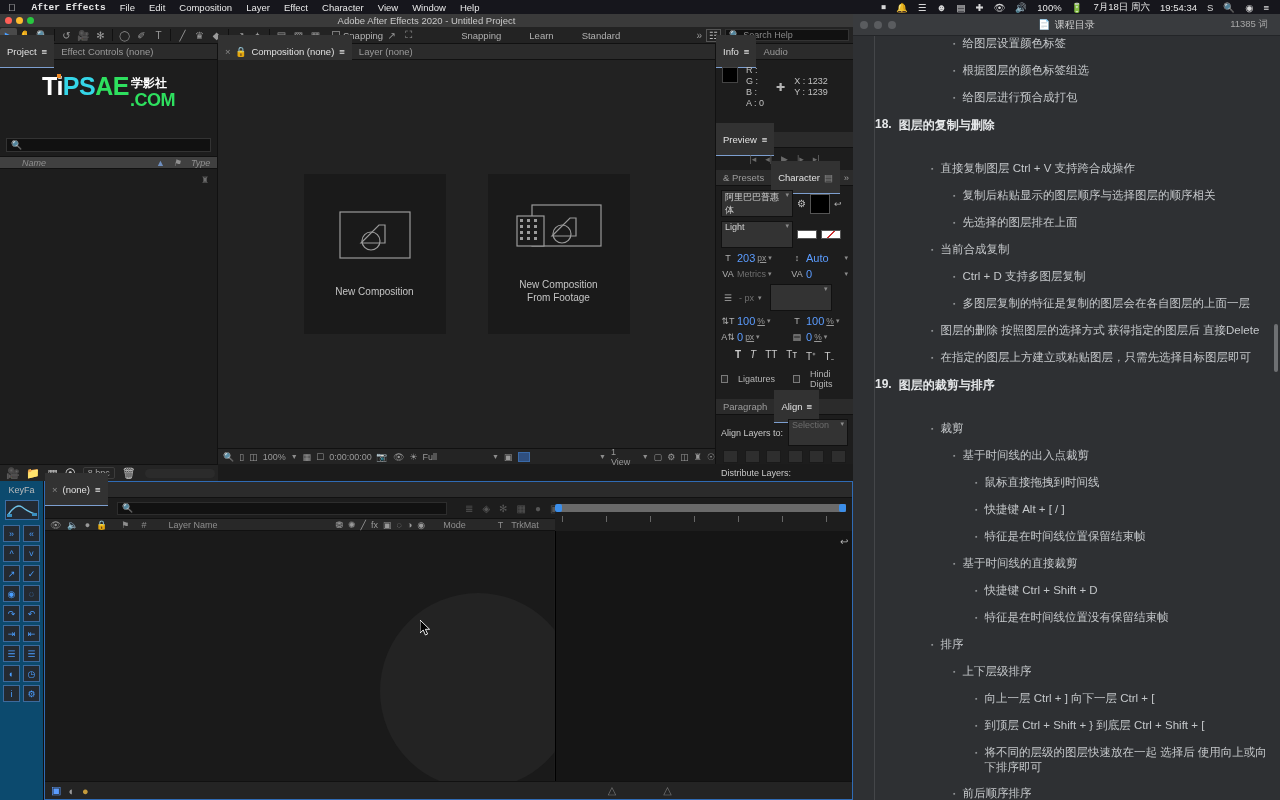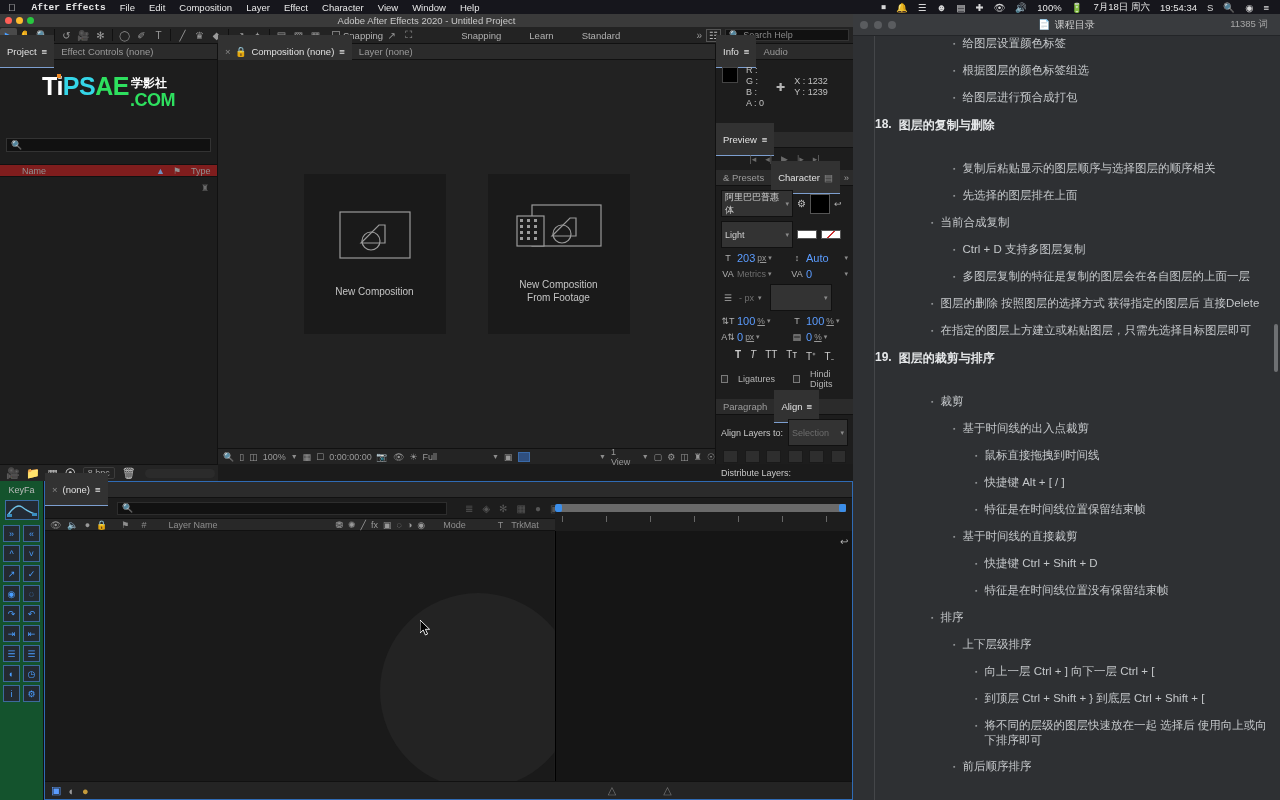--- a/index.html
+++ b/index.html
@@ -62,22 +62,22 @@
   
   .project { position:absolute; left:0; top:44px; width:218px; height:420px; background:#1d1d1d;
              border-right:1px solid #111; }
   .logo { height:72px; display:flex;align-items:center;justify-content:center;}
   .logo-txt { font-size:25px; font-weight:bold; letter-spacing:-0.5px; display:flex; align-items:baseline;}
   .lg-w{color:#fff;} .lg-c{color:#35d6e8;} .lg-g{color:#2ee05f;}
   .logo-cn { font-size:12px; color:#fff; margin-left:1px; position:relative; top:-8px; letter-spacing:0px;}
   .dotorange{ position:absolute; width:4px;height:4px;background:#f08a24; }
   .psearch { margin:6px 6px 0 6px; height:14px; background:#111; border:1px solid #333;
              display:flex;align-items:center;padding-left:4px;gap:3px;color:#6d6d6d;font-size:9px;}
-  .pcols { margin-top:12px;height:13px;background:#7f1d1d;border-top:1px solid #111;border-bottom:1px solid #111;
-           display:flex;align-items:center;font-size:9px;color:#909090;}
+  .pcols { margin-top:4px;height:13px;background:#404040;border-top:1px solid #111;border-bottom:1px solid #111;
+           display:flex;align-items:center;font-size:9px;color:#909090;font-style:italic;}
   .pbottom { position:absolute; left:0; top:464px; width:218px;height:17px;background:#242424;
              display:flex;align-items:center;gap:7px;padding-left:6px;border-top:1px solid #111;}
   .bpc { font-size:9px;color:#a5a5a5;border:1px solid #3c3c3c;padding:0 4px;border-radius:2px;}
 
   
   .comp { position:absolute; left:218px; top:44px; width:497px; height:420px; background:#1d1d1d;}
   .compcanvas { position:absolute;left:0;top:16px;width:497px;height:388px;background:#222;}
   .newcomp-wrap{ position:absolute; left:0; top:0; width:497px;height:388px;
                  display:flex;align-items:center;justify-content:center; gap:42px;}
   .ncbtn { width:142px;height:160px;background:#1a1a1a;display:flex;flex-direction:column;
@@ -93,36 +93,36 @@
   .infobody { padding:5px 6px; display:flex; gap:8px; font-size:9px; color:#c0c0c0;}
   .swatch { width:16px;height:16px;background:#000;border:1px solid #444; margin-top:2px;}
   .rgbcol div{ line-height:11px;}
   .xycol { margin-left:6px; }
   .xycol div{ line-height:11px;}
   .prevhdr { margin-top:18px;}
   .prevbtns { display:flex;align-items:center;justify-content:center;gap:9px;height:22px;
               color:#6a6a6a;font-size:9px;}
   .charbody { padding:4px 5px; font-size:9px;}
   .ctrlrow { display:flex;align-items:center;gap:4px;margin-bottom:4px;}
-  .selbox { background:#333;border:1px solid #111;height:27px;display:flex;align-items:center;
+  .selbox { background:#333;border:1px solid #111;height:27px;display:flex;
             padding:0 3px;color:#d2d2d2;font-size:9px;justify-content:space-between;}
   .numfield{ display:flex;align-items:center;gap:2px;width:58px;}
   .nval { color:#5b9cff; font-size:11px;}
   .ngray{ color:#6f6f6f; font-size:9px;}
   .unit{ color:#9a9a9a;font-size:8.5px;text-decoration:underline;}
   .caret{ color:#8c8c8c;font-size:7px;}
   .ficon{ color:#b0b0b0;font-size:9px;width:14px;text-align:center;}
   .stylerow{ display:flex;justify-content:center;gap:9px;margin-top:6px;color:#ccc;font-size:10px;}
   .chkrow{ display:flex;gap:10px;margin-top:6px;font-size:9px;color:#b4b4b4;align-items:center;}
   .alignbody{ padding:4px 5px;font-size:9px;}
   .aligngrid{ display:flex;justify-content:space-between;margin:4px 2px;}
   .agi{ width:15px;height:13px;background:#2e2e2e;border:1px solid #1a1a1a;}
 
   
-  .kf { position:absolute; left:0; top:481px; width:44px; height:319px; background:#14532d;
+  .kf { position:absolute; left:0; top:481px; width:44px; height:319px; background:#0c4a6e;
         border-right:1px solid #111;}
   .kfttl{ text-align:center;font-size:9px;color:#bcbcbc;padding:4px 0 5px;}
   .kfcurve{ width:34px;height:20px;margin:0 auto 5px;border:1px solid #3b6ea5;background:#232a33;}
   .kfgrid{ display:flex;flex-wrap:wrap;gap:3px;justify-content:center;}
   .kfb{ width:17px;height:17px;border:1px solid #3d6a9c;background:#242a31;color:#4a9eff;
         display:flex;align-items:center;justify-content:center;font-size:9px;}
   .timeline{ position:absolute; left:44px; top:481px; width:809px; height:319px; background:#1d1d1d;
              border:1px solid #2f6bb5;}
   .tlsearch{ height:20px;display:flex;align-items:center;}
   .tlsearchbox{ margin-left:72px;width:330px;height:13px;background:#111;border:1px solid #2d2d2d;
@@ -700,20 +700,24 @@
         </div>
         <div class="li lv2">
           <span class="bul">▪</span>
           <span class="txt">给图层进行预合成打包</span>
         </div>
         <div class="hnum lv0">
           <span>18.</span>
           <span>图层的复制与删除</span>
         </div>
         <div style="height: 16px;"></div>
+        <div class="li lv1">
+          <span class="bul">▪</span>
+          <span class="txt">直接复制图层 Ctrl + V 支持跨合成操作</span>
+        </div>
         <div class="li lv2">
           <span class="bul">▪</span>
           <span class="txt">复制后粘贴显示的图层顺序与选择图层的顺序相关</span>
         </div>
         <div class="li lv2">
           <span class="bul">▪</span>
           <span class="txt">先选择的图层排在上面</span>
         </div>
         <div class="li lv1">
           <span class="bul">▪</span>

